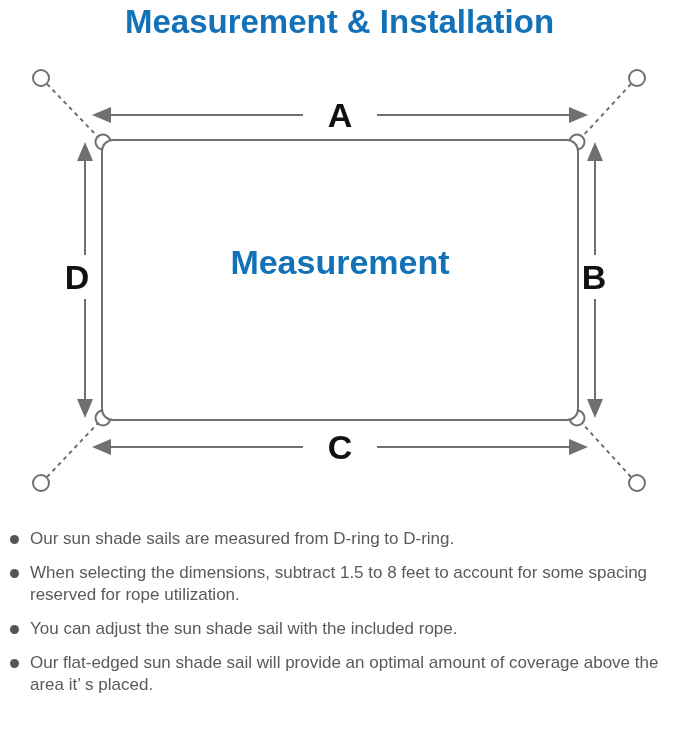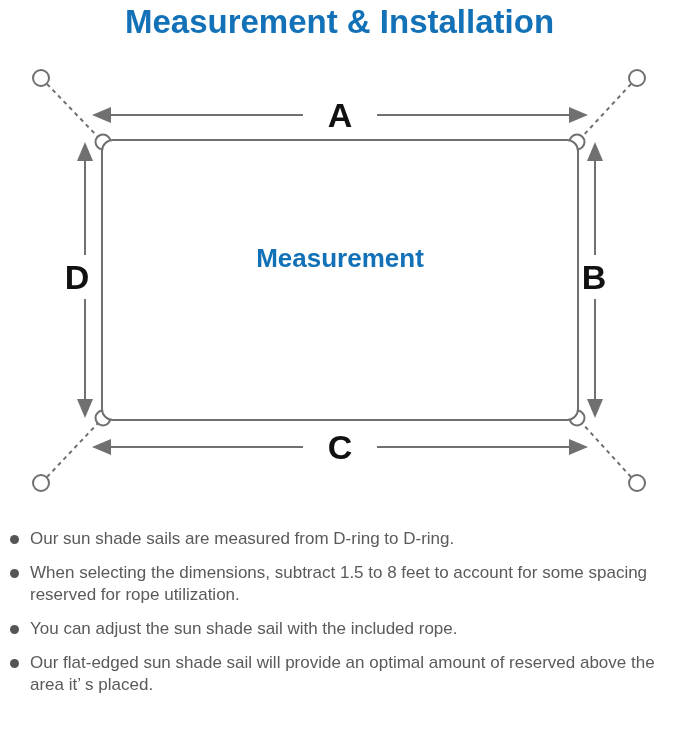--- a/index.html
+++ b/index.html
@@ -30,21 +30,21 @@
   }
   .center-text {
     position: absolute;
     top: 244px;
     left: 102px;
     width: 476px;
     text-align: center;
     pointer-events: none;
   }
   .center-title {
-    font-size: 26px;
+    font-size: 34px;
     font-weight: bold;
     color: #1371b8;
     line-height: 1.1;
   }
   .center-subtitle {
     margin-top: 7px;
     font-size: 16px;
     color: #1565ac;
     line-height: 1.2;
   }
@@ -153,17 +153,17 @@
     <li class="note-item">
       <span class="bullet-dot"></span>
       <span class="note-text">When selecting the dimensions, subtract 1.5 to 8 feet to account for some spacing reserved for rope utilization.</span>
     </li>
     <li class="note-item">
       <span class="bullet-dot"></span>
       <span class="note-text">You can adjust the sun shade sail with the included rope.</span>
     </li>
     <li class="note-item">
       <span class="bullet-dot"></span>
-      <span class="note-text">Our flat-edged sun shade sail will provide an optimal amount of reserved above the area it’ s placed.</span>
+      <span class="note-text">Our flat-edged sun shade sail will provide an optimal amount of coverage above the area it’ s placed.</span>
     </li>
   </ul>
 
 </div>
 
 </body></html>

